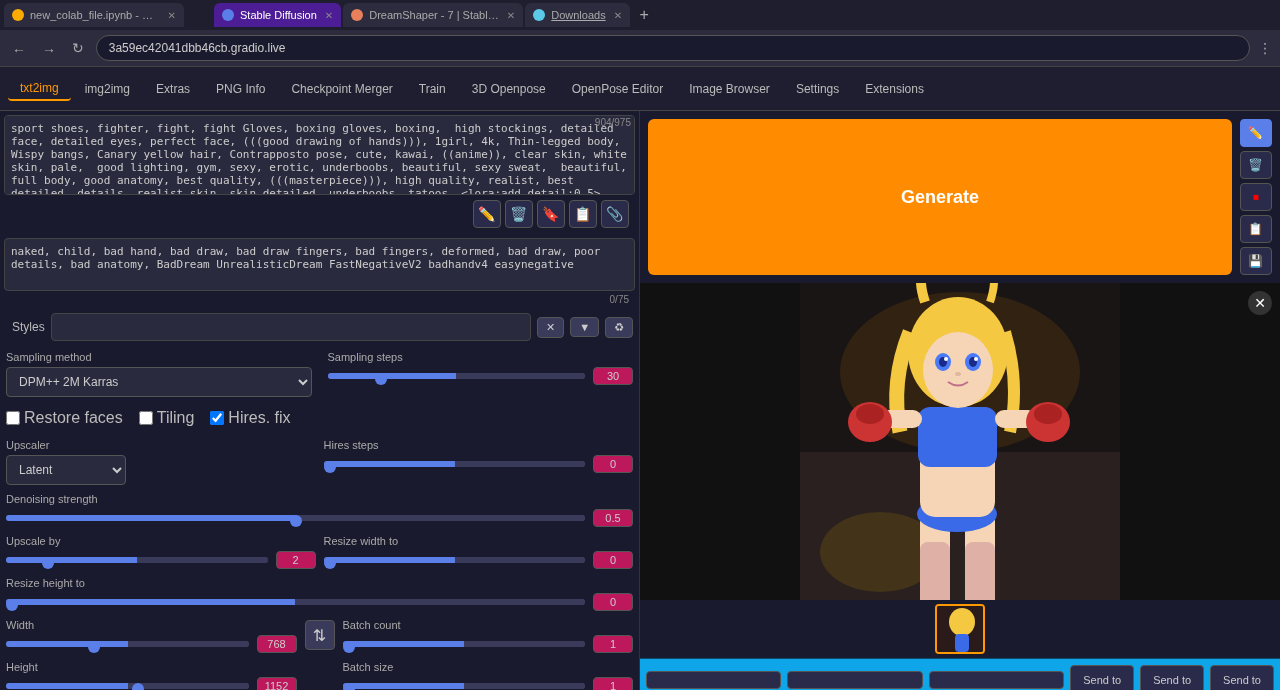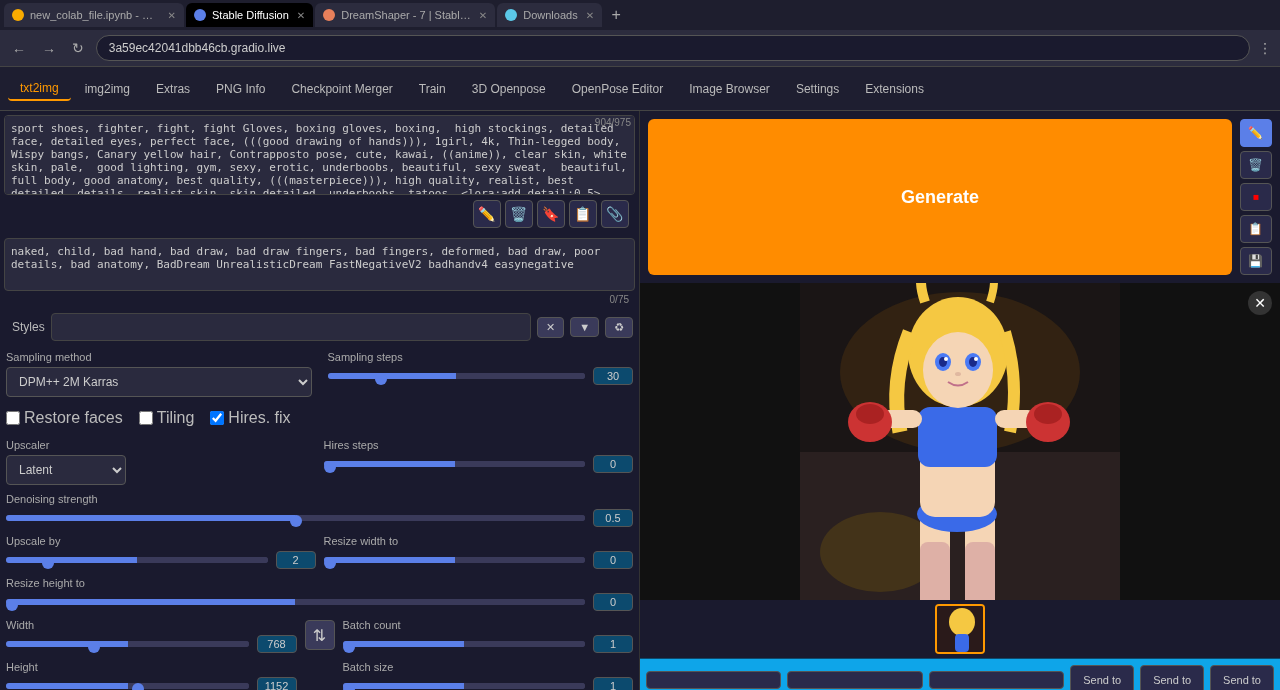--- a/index.html
+++ b/index.html
@@ -35,22 +35,23 @@
       font-size: 11px;
       gap: 6px;
       cursor: pointer;
       background: #2c2c3e;
       color: #aaa;
       max-width: 180px;
       overflow: hidden;
       white-space: nowrap;
     }
     .tab.active {
-      background: #000000;
+      background: #4c1d95;
       color: #fff;
+      margin-left: 28px;
     }
     .tab-icon {
       width: 12px;
       height: 12px;
       border-radius: 50%;
       flex-shrink: 0;
     }
     .tab-close {
       font-size: 10px;
       color: #888;
@@ -275,21 +276,21 @@
       height: 30px;
     }
 
     
     .slider-row {
       display: flex;
       align-items: center;
       gap: 8px;
     }
     .value-box {
-      background: #0c4a6e;
+      background: #be185d;
       border: 1px solid #555;
       border-radius: 4px;
       padding: 2px 6px;
       font-size: 11px;
       color: #ccc;
       min-width: 40px;
       text-align: center;
     }
 
     
@@ -521,21 +522,21 @@
       <span style="font-size:11px;">Stable Diffusion</span>
       <span class="tab-close">✕</span>
     </div>
     <div class="tab">
       <div class="tab-icon" style="background:#e8805b;"></div>
       <span style="max-width:140px;overflow:hidden;text-overflow:ellipsis;white-space:nowrap;font-size:11px;">DreamShaper - 7 | Stable Diffusi...</span>
       <span class="tab-close">✕</span>
     </div>
     <div class="tab">
       <div class="tab-icon" style="background:#5bc8e8;"></div>
-      <span style="font-size:11px;">Downloads</span>
+      <span style="font-size:11px;text-decoration:underline;">Downloads</span>
       <span class="tab-close">✕</span>
     </div>
     <div class="tab-new">+</div>
   </div>
 
   <div class="address-bar-row">
     <span class="nav-btn">←</span>
     <span class="nav-btn">→</span>
     <span class="nav-btn">↻</span>
     <div class="address-bar">

